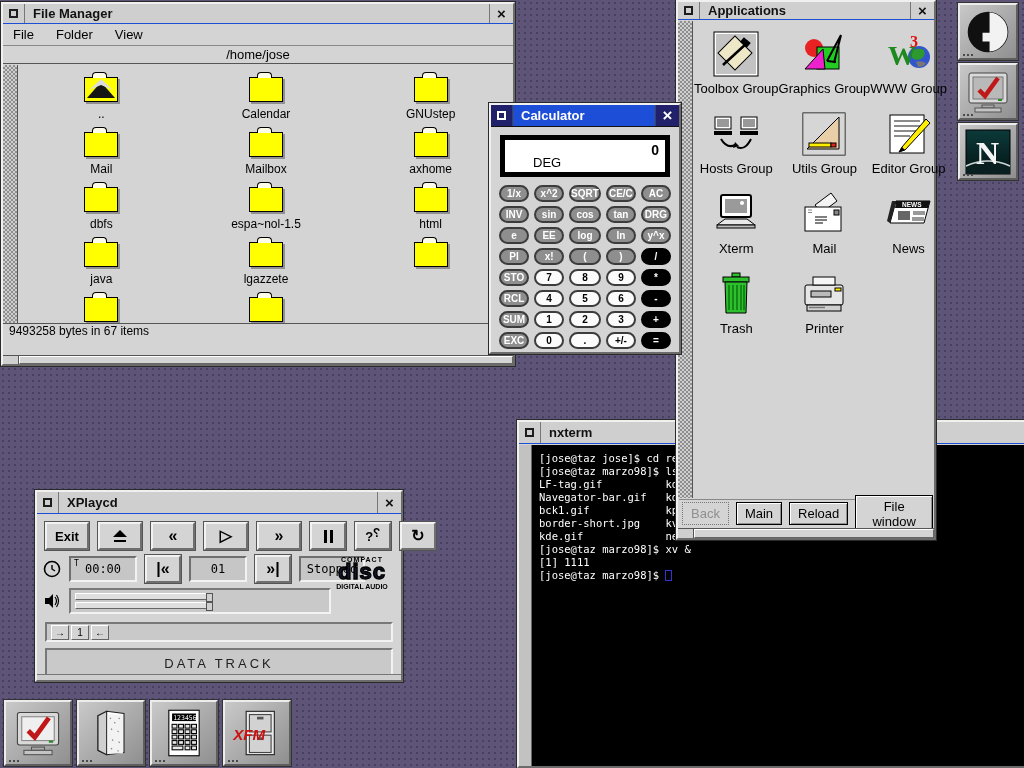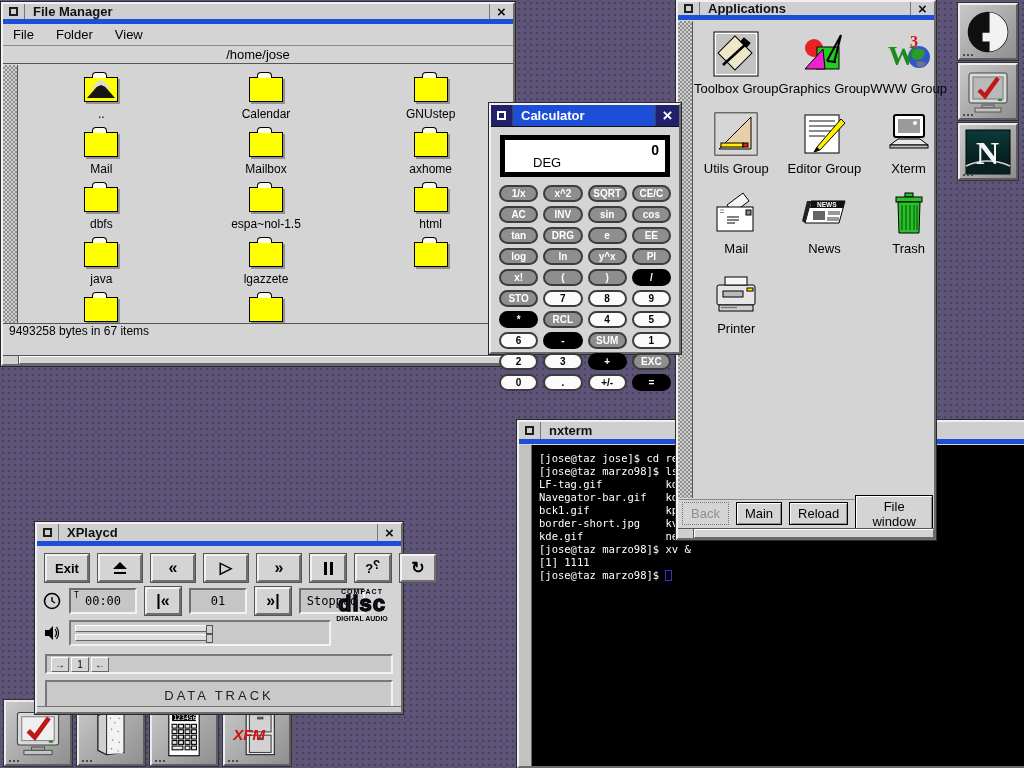--- a/index.html
+++ b/index.html
@@ -12,21 +12,21 @@
     background-size:6px 6px;
   }
   
   .win {
     position:absolute;
     background:#d4d4d4;
     border:2px solid;
     border-color:#f0f0f0 #6b6b6b #6b6b6b #f0f0f0;
     box-shadow:0 0 0 1px #2a2a2a;
   }
-  .tbar { display:flex; align-items:stretch; background:#cfcfcf; border-bottom:5px solid #1d4ed8; }
+  .tbar { display:flex; align-items:stretch; background:#cfcfcf; border-bottom:1px solid #1d4ed8; }
   .tbtn { width:22px; border-right:1px solid #777; display:flex; align-items:center; justify-content:center; background:#cfcfcf; }
   .tbtn .sq { width:9px; height:9px; border:2px solid #1d1d1d; }
   .ttext { flex:1; padding-left:8px; font-weight:bold; font-size:13px; display:flex; align-items:center; color:#111; white-space:nowrap; overflow:hidden; }
   .xbtn { width:24px; border-left:1px solid #777; display:flex; align-items:center; justify-content:center; font-weight:bold; font-size:15px; color:#111; background:#cfcfcf; }
   .checker {
     background-color:#cfcfcf;
     background-image:
       linear-gradient(45deg,#8f8f8f 25%,transparent 25%,transparent 75%,#8f8f8f 75%),
       linear-gradient(45deg,#8f8f8f 25%,transparent 25%,transparent 75%,#8f8f8f 75%);
     background-size:4px 4px;
@@ -56,21 +56,21 @@
   
   #calc { left:489px; top:103px; width:192px; height:251px; z-index:6; }
   #calc .tbar { height:22px; background:#1d4ed8; border-bottom:1px solid #111; }
   #calc .tbtn { background:#21216b; border-right-color:#444; }
   #calc .tbtn .sq { border-color:#fff; }
   #calc .ttext { color:#fff; }
   #calc .xbtn { background:#21216b; color:#fff; border-left-color:#444; font-size:17px; }
   .calc-disp { margin:8px 9px 4px; height:42px; background:#fff; border:5px solid #000; position:relative; }
   .calc-val { position:absolute; right:6px; top:2px; font-size:14px; font-weight:bold; color:#000; }
   .calc-mode { position:absolute; left:28px; bottom:2px; font-size:13px; color:#000; }
-  .calc-keys { display:grid; grid-template-columns:repeat(4,1fr); gap:4px 5px; padding:4px 8px; }
+  .calc-keys { display:grid; grid-template-columns:repeat(5,1fr); gap:4px 5px; padding:4px 8px; }
   .ck { height:17px; border-radius:9px; font-size:10px; font-weight:bold;
         display:flex; align-items:center; justify-content:center; cursor:default; }
   .ck.g { background:#8e8e8e; color:#fff; border:2px solid #3c3c3c; }
   .ck.w { background:#fbfbfb; color:#000; border:2px solid #3c3c3c; }
   .ck.b { background:#000; color:#fff; border:2px solid #000; }
 
   
   #apps { left:676px; top:0; width:260px; height:540px; z-index:5; }
   #apps .tbar { height:18px; }
   .app-scroll { position:absolute; left:0; top:19px; bottom:40px; width:15px; border-right:1px solid #555; }
@@ -89,21 +89,21 @@
   #nxterm { left:517px; top:420px; width:596px; height:348px; z-index:3; }
   #nxterm .tbar { height:22px; }
   .term-body { position:absolute; left:0; right:0; top:23px; bottom:0; background:#000; }
   .term-scroll { position:absolute; left:0; top:0; bottom:0; width:13px; background:#c2c2c2; border-right:1px solid #666; }
   .term-text { position:absolute; left:20px; top:7px; font-family:"DejaVu Sans Mono", monospace;
                font-size:10.5px; line-height:13px; color:#fff; }
   .term-line { white-space:pre; }
   .cursor { display:inline-block; width:7px; height:11px; border:1px solid #3333d6; vertical-align:-2px; }
 
   
-  #xplaycd { left:35px; top:490px; width:368px; height:192px; z-index:4;margin-top:32px; }
+  #xplaycd { left:35px; top:490px; width:368px; height:192px; z-index:4; }
   #xplaycd .tbar { height:22px; }
   .xp-row1 { position:absolute; left:8px; top:30px; height:28px; display:flex; gap:9px; }
   .xp-btn { min-width:36px; height:28px; border:2px solid; border-color:#f2f2f2 #6f6f6f #6f6f6f #f2f2f2;
             background:#d4d4d4; box-shadow:0 0 0 1px #555; display:flex; align-items:center; justify-content:center;
             font-size:13px; font-weight:bold; color:#000; }
   .xp-btn.wide { min-width:44px; }
   .glyph { font-size:16px; line-height:1; }
   .eject { position:relative; width:14px; height:12px; }
   .eject::before { content:""; position:absolute; left:0; top:0; border-left:7px solid transparent;
                    border-right:7px solid transparent; border-bottom:7px solid #000; }
@@ -361,20 +361,33 @@
     </div>
     <div class="app-item">
       <svg viewBox="0 0 46 46">
         <circle cx="33" cy="26" r="11" fill="#3355cc"></circle>
         <path d="M26 20 Q31 16 38 19 Q40 25 35 28 Q28 30 26 26 Z" fill="#2c9a2c"></path>
         <path d="M30 31 Q35 29 40 32 Q38 36 32 36 Z" fill="#777"></path>
         <text x="2" y="34" font-family="Liberation Serif, serif" font-weight="bold" font-size="28" fill="#1d8a1d">W</text>
         <text x="24" y="16" font-family="Liberation Serif, serif" font-weight="bold" font-size="16" fill="#dd1111">3</text>
       </svg>
       <div class="app-label">WWW Group</div>
+    </div>
+    <div class="app-item">
+      <svg viewBox="0 0 46 46">
+        <rect x="2" y="6" width="16" height="12" fill="#fff" stroke="#000"></rect>
+        <rect x="4" y="8" width="12" height="8" fill="#999"></rect>
+        <rect x="1" y="20" width="18" height="4" fill="#000"></rect>
+        <rect x="28" y="6" width="16" height="12" fill="#fff" stroke="#000"></rect>
+        <rect x="30" y="8" width="12" height="8" fill="#999"></rect>
+        <rect x="27" y="20" width="18" height="4" fill="#000"></rect>
+        <path d="M8 28 Q14 38 22 34 M38 28 Q32 40 24 36" stroke="#000" stroke-width="2" fill="none"></path>
+        <polygon points="22,31 26,35 20,37" fill="#000"></polygon>
+      </svg>
+      <div class="app-label">Hosts Group</div>
     </div>
     <div class="app-item">
       <svg viewBox="0 0 46 46">
         <rect x="2" y="2" width="42" height="42" fill="#fff" stroke="#000"></rect>
         <rect x="2" y="2" width="42" height="42" fill="#bbb" opacity=".6"></rect>
         <polygon points="6,38 38,6 38,38" fill="#e8cfa8" stroke="#000"></polygon>
         <rect x="8" y="32" width="22" height="4" fill="#ffee00" stroke="#000"></rect>
         <rect x="30" y="32" width="5" height="4" fill="#dd2222" stroke="#000"></rect>
       </svg>
       <div class="app-label">Utils Group</div>

